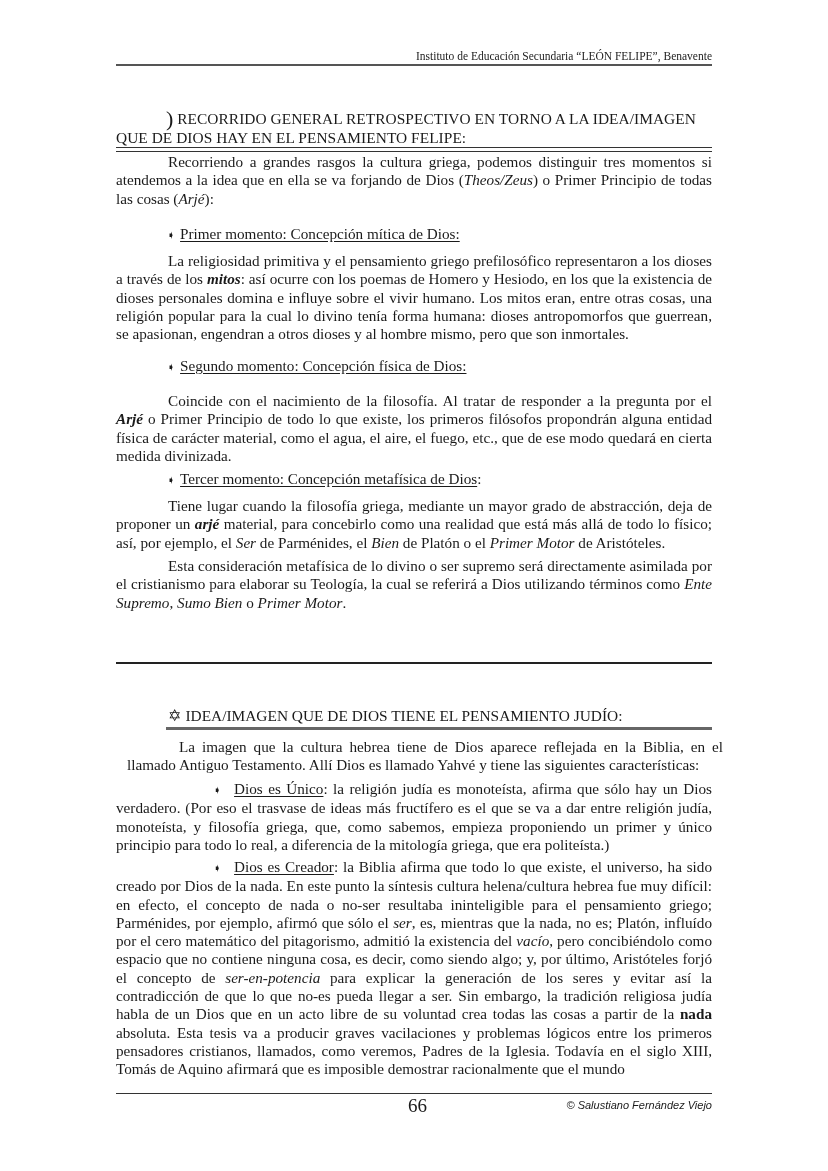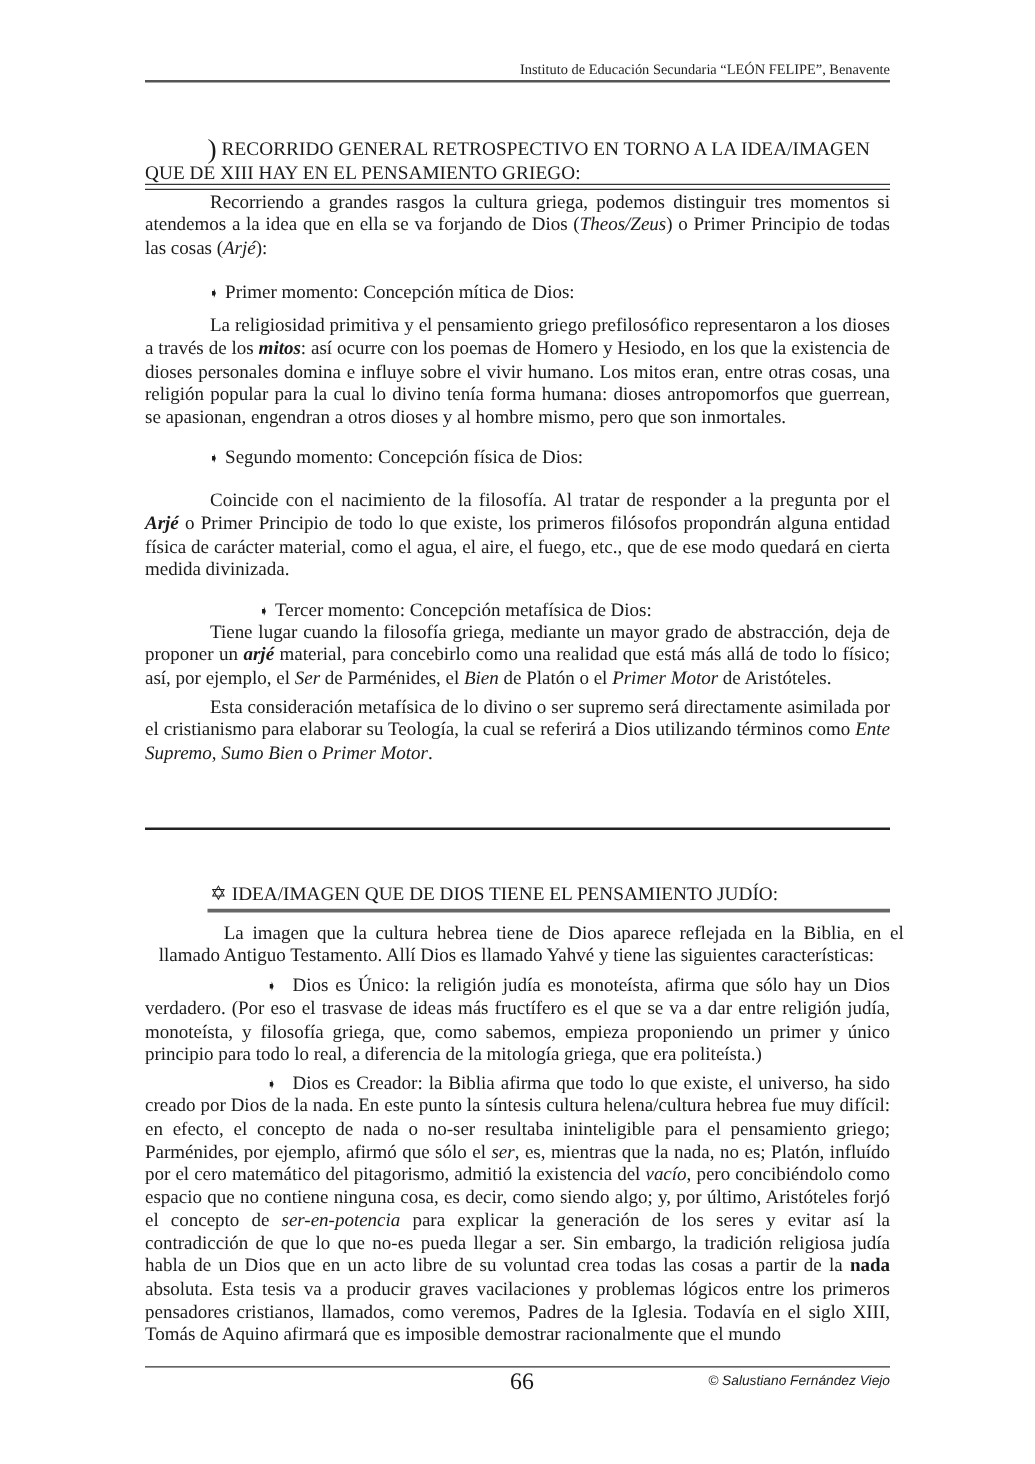--- a/index.html
+++ b/index.html
@@ -15,21 +15,21 @@
   .sec1-title { top: 107px; }
   .sec1-title .paren { font-size: 22px; margin-left: 50px; position: relative; top: 2px; }
   .title-rule-double { position: absolute; left: 0; width: 596px; top: 147px; height: 3px;
                        border-top: 1.5px solid #333; border-bottom: 1.5px solid #333; box-sizing: border-box; height: 5px; }
 
   .p { position: absolute; left: 0; width: 596px; font-size: 15.2px; line-height: 18.3px;
        text-align: justify; text-align-last: left; margin: 0; }
   .indent { text-indent: 52px; }
   .sub { position: absolute; left: 50px; font-size: 15.2px; line-height: 18px; white-space: nowrap; }
   .bullet { display: inline-block; font-size: 12px; margin-right: 4px; transform: scaleX(0.7); }
-  .u { text-underline-offset: 2px; }
+  .u { text-decoration: underline; text-underline-offset: 2px; }
   i { font-style: italic; }
   .bi { font-style: italic; font-weight: bold; }
   b { font-weight: bold; }
 
   .sep-rule { position: absolute; left: 0; width: 596px; top: 662px; border-top: 2px solid #222; }
 
   .sec2-title { position: absolute; left: 52px; top: 706px; font-size: 15.4px; line-height: 19px; white-space: nowrap; }
   .star { display: inline-block; font-size: 16px; margin-right: 4px; }
   .sec2-rule { position: absolute; left: 50px; width: 546px; top: 727px; height: 3px; background: #666; }
 
@@ -43,37 +43,37 @@
 </head>
 <body>
 
 <div class="page">
 
   <div class="header-text">Instituto de Educación Secundaria “LEÓN FELIPE”, Benavente</div>
   <div class="header-rule"></div>
 
   <div class="section-title sec1-title">
     <span class="paren">)</span><span> RECORRIDO GENERAL RETROSPECTIVO EN TORNO A LA IDEA/IMAGEN</span><br>
-    <span>QUE DE XIII HAY EN EL PENSAMIENTO GRIEGO:</span>
+    <span>QUE DE DIOS HAY EN EL PENSAMIENTO FELIPE:</span>
   </div>
   <div class="title-rule-double"></div>
 
   <p class="p indent" style="top:153px;"><span>Recorriendo a grandes rasgos la cultura griega, podemos distinguir tres momentos si atendemos a la idea que en ella se va forjando de Dios (</span><i>Theos/Zeus</i><span>) o Primer Principio de todas las cosas (</span><i>Arjé</i><span>):</span></p>
 
   <div class="sub" style="top:225px;">
     <span class="bullet">➧</span><span class="u">Primer momento: Concepción mítica de Dios:</span>
   </div>
   <p class="p indent" style="top:252px;"><span>La religiosidad primitiva  y el pensamiento griego prefilosófico representaron a los dioses a través de los </span><span class="bi">mitos</span><span>: así ocurre con los poemas de Homero y Hesiodo, en los que la existencia de dioses personales domina e influye sobre el vivir humano. Los mitos eran, entre otras cosas, una religión popular para la cual lo divino tenía forma humana: dioses antropomorfos que guerrean, se apasionan, engendran a otros dioses y al hombre mismo, pero que son inmortales.</span></p>
 
   <div class="sub" style="top:357px;">
     <span class="bullet">➧</span><span class="u">Segundo momento: Concepción física de Dios:</span>
   </div>
   <p class="p indent" style="top:392px;"><span>Coincide con el nacimiento de la filosofía. Al tratar de responder a la pregunta por el </span><span class="bi">Arjé</span><span> o Primer Principio de todo lo que existe, los primeros filósofos propondrán alguna entidad física de carácter material, como el agua, el aire, el fuego, etc., que de ese modo quedará en cierta medida divinizada.</span></p>
 
-  <div class="sub" style="top:480px;margin-left:40px;">
+  <div class="sub" style="top:470px;">
     <span class="bullet">➧</span><span class="u">Tercer momento: Concepción metafísica de Dios</span><span>:</span>
   </div>
   <p class="p indent" style="top:497px;"><span>Tiene lugar cuando la filosofía griega, mediante un mayor grado de abstracción, deja de proponer un </span><span class="bi">arjé</span><span> material, para concebirlo como una realidad que está más allá de todo lo físico; así, por ejemplo, el </span><i>Ser</i><span> de Parménides, el </span><i>Bien</i><span> de Platón o el </span><i>Primer Motor</i><span> de Aristóteles.</span></p>
 
   <p class="p indent" style="top:557px;"><span>Esta consideración metafísica de lo divino o ser supremo será directamente asimilada por el cristianismo para elaborar su Teología, la cual se referirá a Dios utilizando términos como </span><i>Ente Supremo</i><span>, </span><i>Sumo Bien</i><span> o </span><i>Primer Motor</i><span>.</span></p>
 
   <div class="sep-rule"></div>
 
   <div class="sec2-title">
     <span class="star">✡</span><span>IDEA/IMAGEN QUE DE DIOS TIENE EL PENSAMIENTO JUDÍO:</span>

